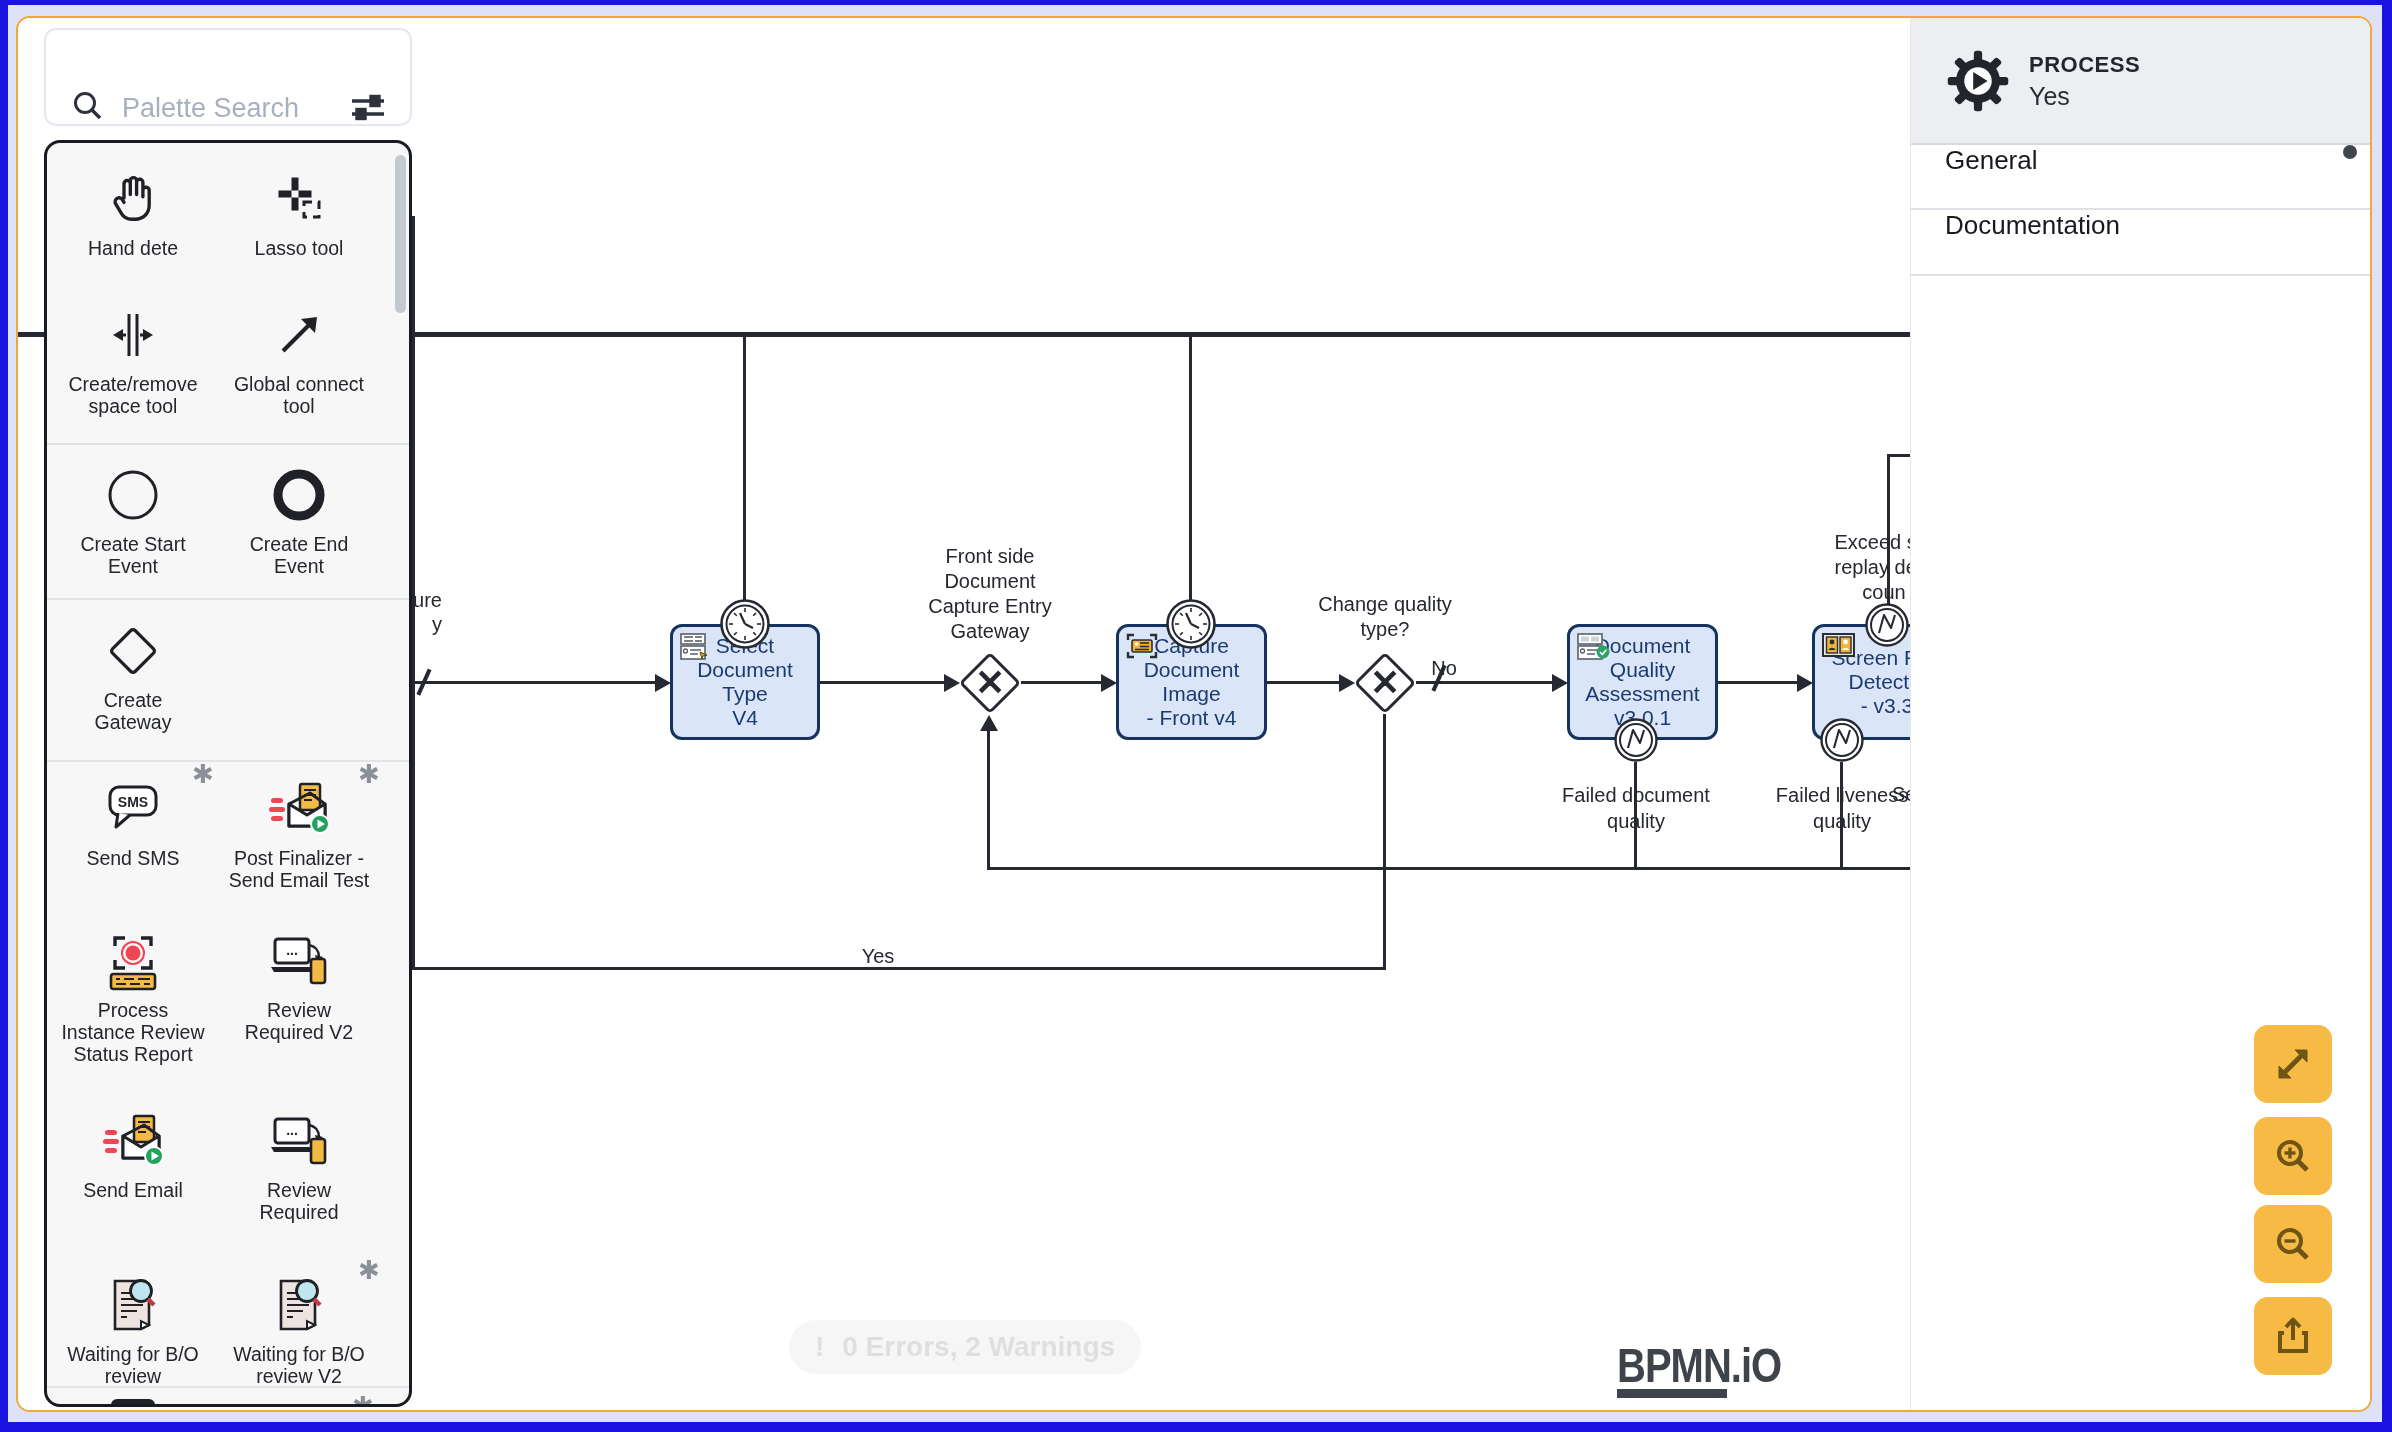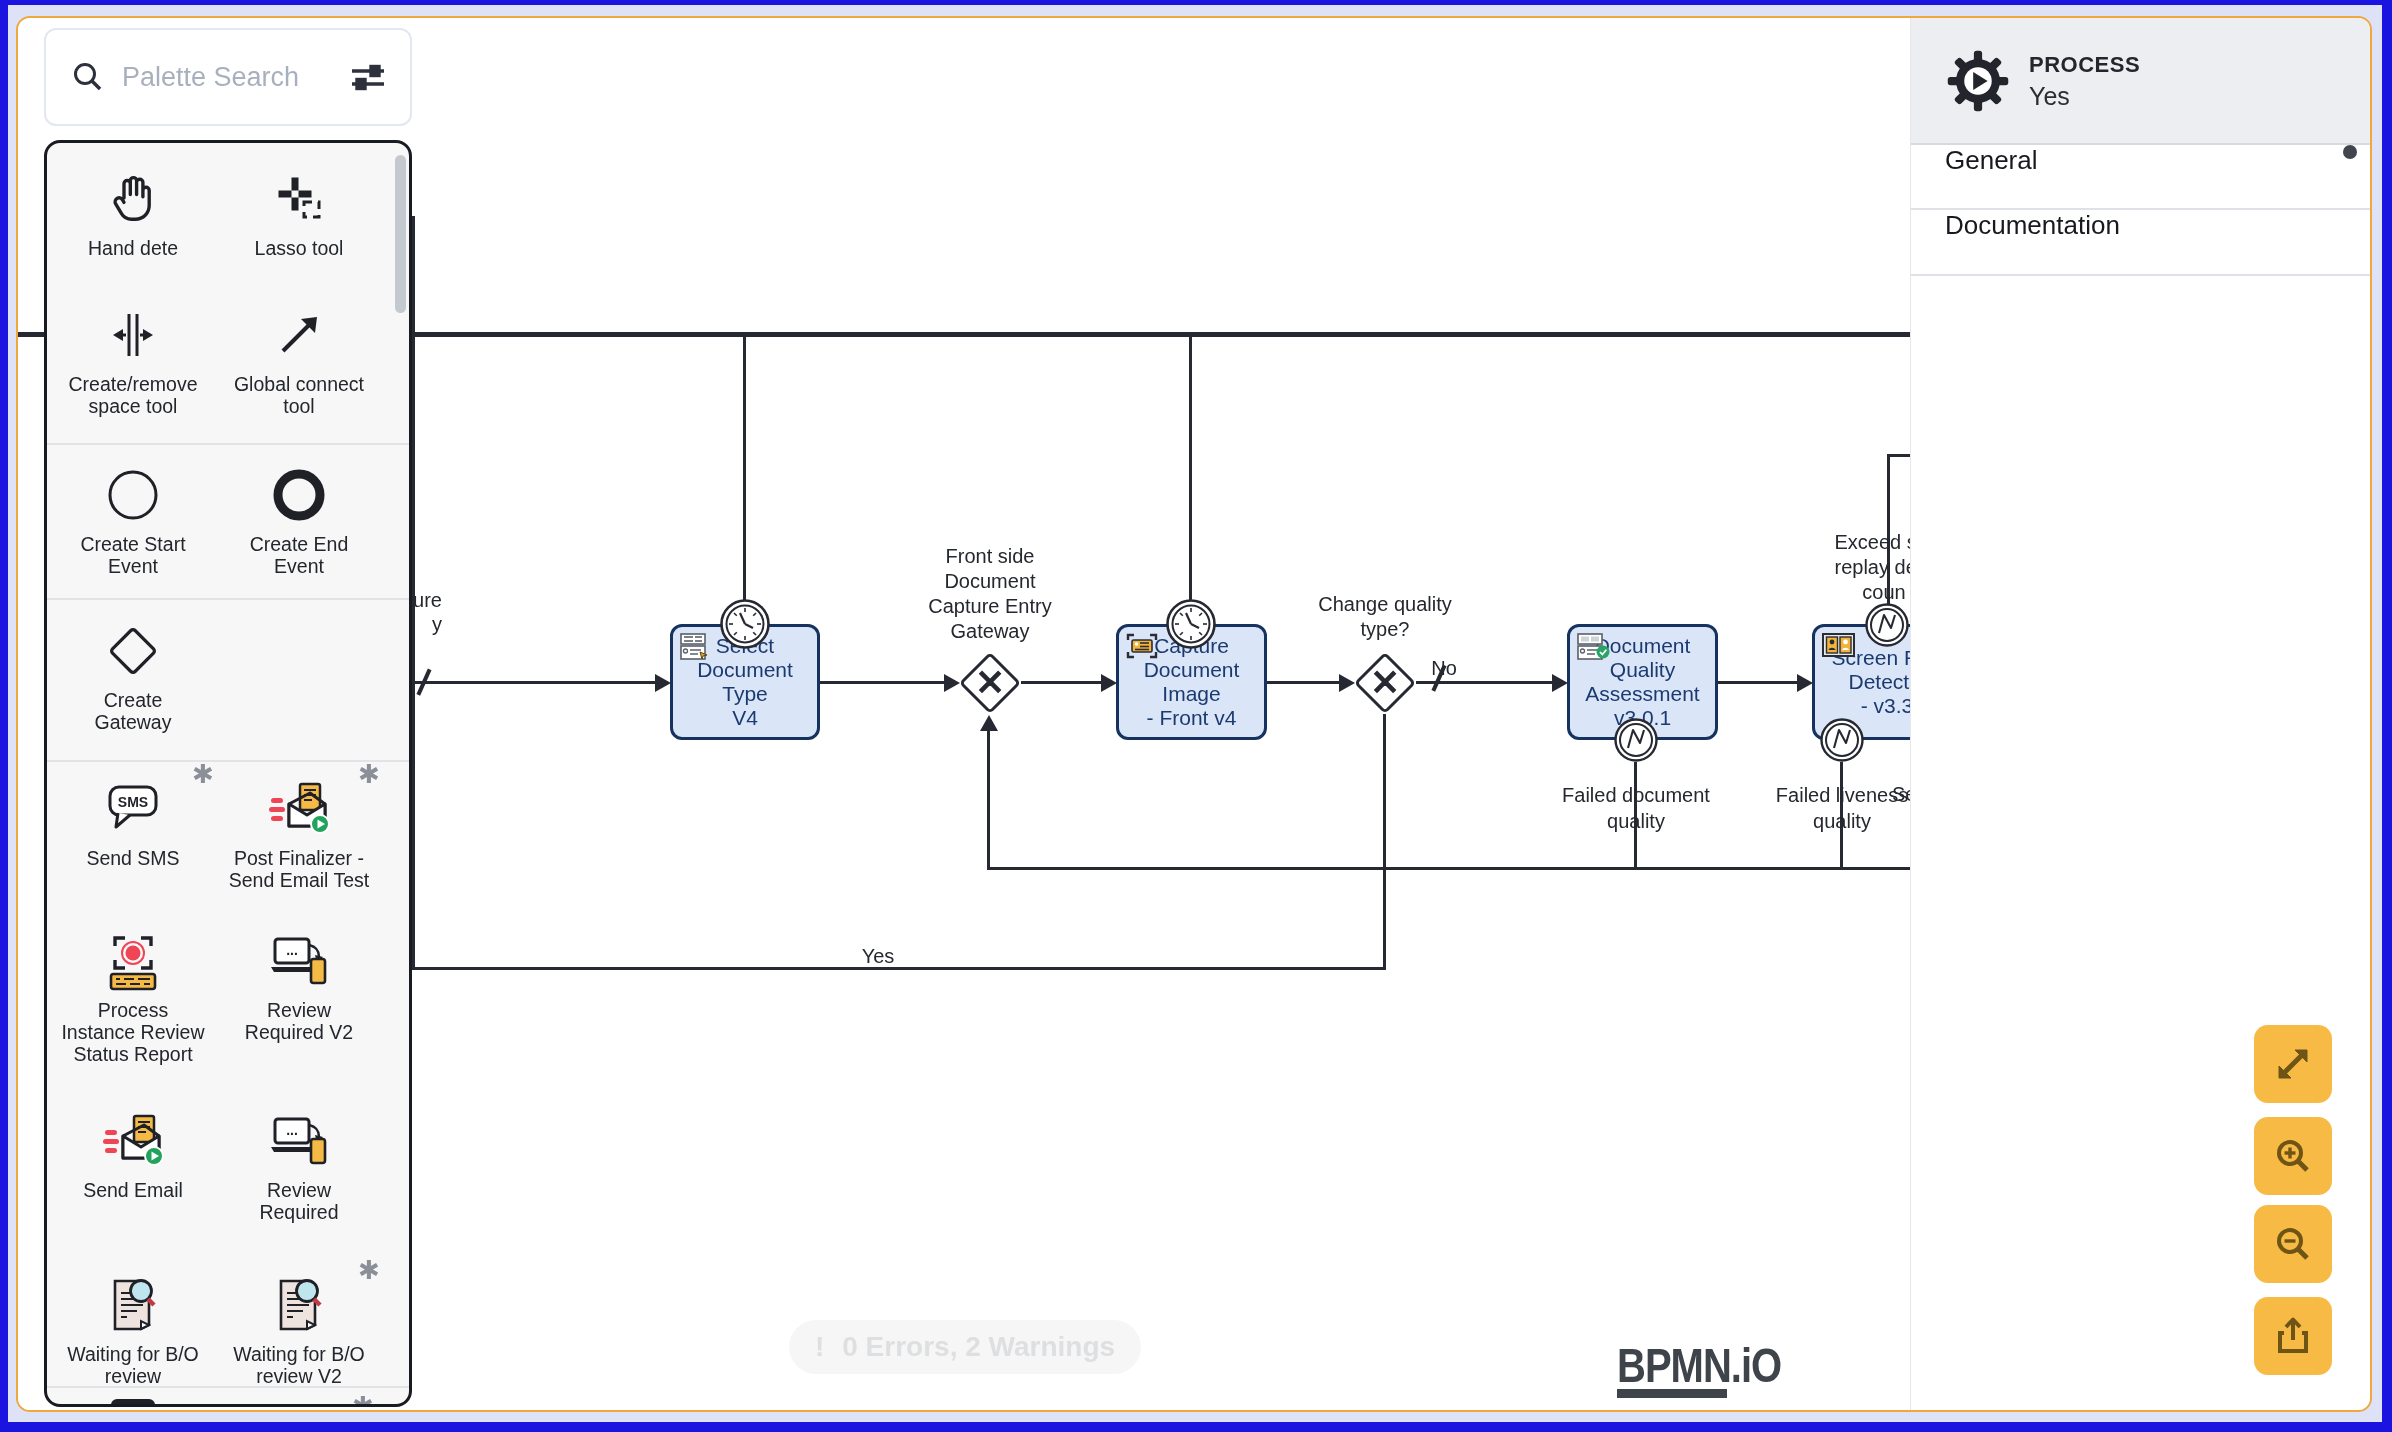--- a/index.html
+++ b/index.html
@@ -24,21 +24,21 @@
   .task-ico { position:absolute; left:7px; top:6px; }
   .gw { position:absolute; width:62px; height:62px; }
   .gw-d { position:absolute; left:9px; top:9px; width:44px; height:44px; border:3px solid #262932; background:#fff; transform:rotate(45deg); border-radius:5px; }
   .gw-x { position:absolute; left:0; top:0; width:62px; height:62px; display:flex; align-items:center; justify-content:center;
           font-size:36px; font-weight:900; color:#262932; }
   .clbl { position:absolute; white-space:pre-line; text-align:center; color:#25282e; font-size:20px; line-height:25px; }
   .evt  { position:absolute; }
 
   
   .pal-search { position:absolute; left:26px; top:10px; width:368px; height:98px; background:#fff;
-                border:2px solid #e3e7ef; border-radius:12px; display:flex; align-items:center; }
+                border:2px solid #e3e7ef; border-radius:12px; display:flex; align-items:flex-end; }
   .pal-search input { border:none; outline:none; flex:1; font-size:27px; color:#3a3f4a; font-family:"Liberation Sans",sans-serif; background:transparent; min-width:0; }
   .pal-search input::placeholder { color:#a9b0bd; }
   .pal-list { position:absolute; left:26px; top:122px; width:368px; height:1267px; background:#f7f7f8;
               border:3px solid #191b22; border-radius:16px; overflow:hidden; }
   .p-item { position:absolute; width:166px; text-align:center; cursor:pointer; }
   .p-ico { display:flex; align-items:center; justify-content:center; height:64px; }
   .p-lbl { white-space:pre-line; font-size:19.5px; line-height:22px; color:#23262b; margin-top:6px; }
   .p-div { position:absolute; left:0; width:100%; height:2px; background:#e2e3e6; }
   .p-star { position:absolute; font-size:26px; color:#8a8f98; }
   .p-scroll { position:absolute; left:348px; top:12px; width:11px; height:158px; background:#c4c8cf; border-radius:6px; }

